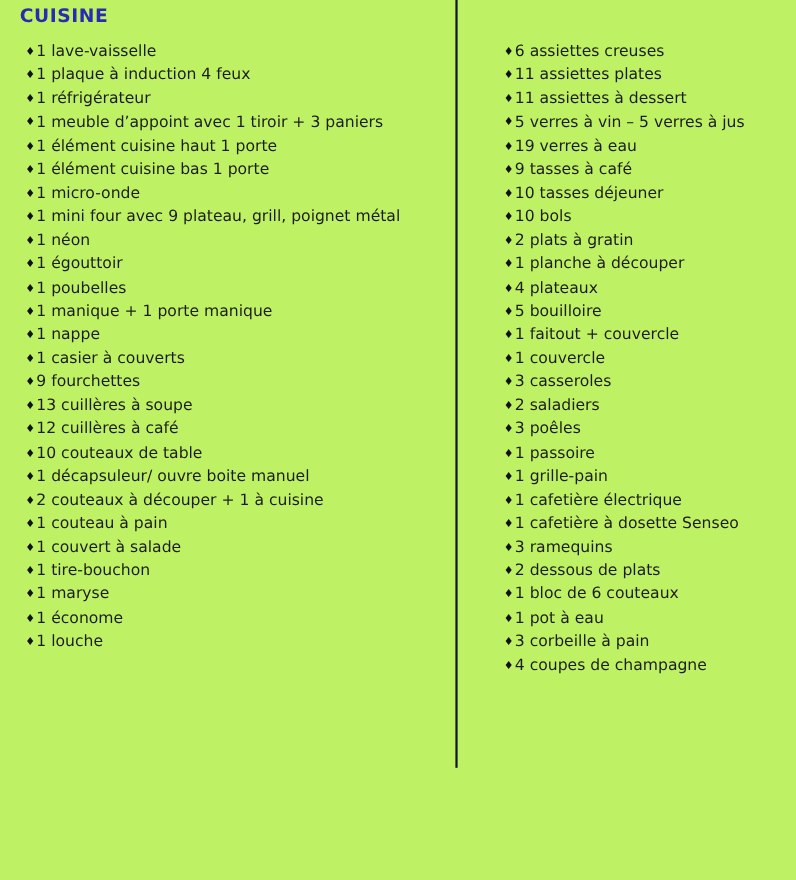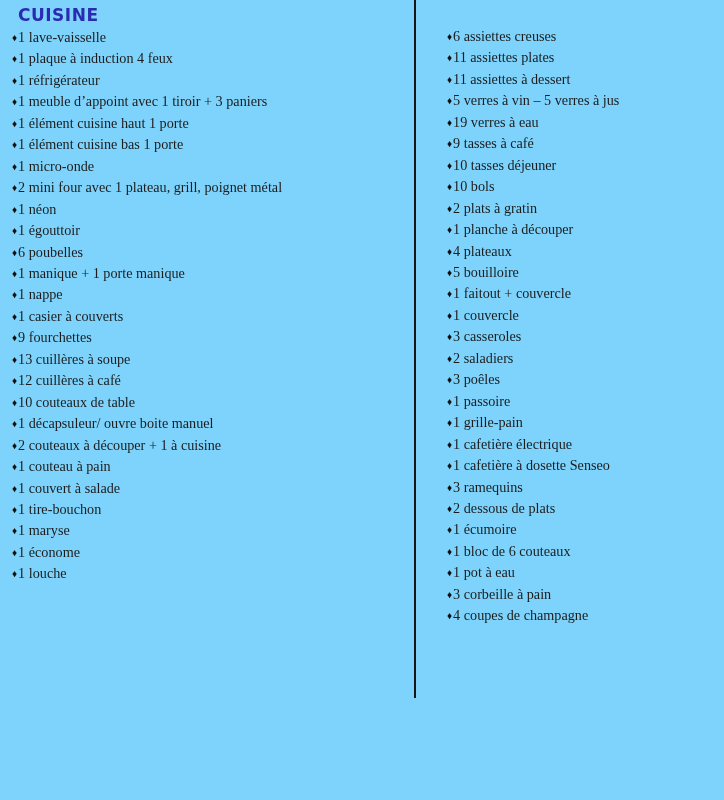--- a/index.html
+++ b/index.html
@@ -4,21 +4,21 @@
 <style>
   html, body {
     margin: 0;
     padding: 0;
     background: #ffffff;
   }
   .page {
     position: relative;
     width: 724px;
     height: 800px;
-    background: #7dd3fc;
+    background: #bef264;
     font-family: "DejaVu Sans", sans-serif;
     color: #1c1c1c;
     overflow: hidden;
   }
   .col {
     position: absolute;
     top: 5px;
   }
   .col-left {
     left: 12px;
@@ -32,23 +32,22 @@
   .title {
     margin: 0 0 1px 6px;
     height: 21px;
     line-height: 21px;
     font-size: 17px;
     font-weight: bold;
     letter-spacing: 0.5px;
   }
   .item-list {
     list-style: none;
-    margin: 0;
+    margin: 11px;
     padding: 0;
-    font-family: Liberation Serif, serif;
   }
   .item-list li {
     font-size: 14.2px;
     line-height: 21.45px;
     white-space: nowrap;
   }
   .bullet {
     font-size: 10px;
     margin-right: 1px;
     vertical-align: 1px;
@@ -71,24 +70,24 @@
   <div class="col col-left">
     <h1 class="title" style="color: rgb(42, 42, 178);">CUISINE</h1>
     <ul class="item-list">
         <li><span class="bullet">♦</span><span>1 lave-vaisselle</span></li>
         <li><span class="bullet">♦</span><span>1 plaque à induction 4 feux</span></li>
         <li><span class="bullet">♦</span><span>1 réfrigérateur</span></li>
         <li><span class="bullet">♦</span><span>1 meuble d’appoint avec 1 tiroir + 3 paniers</span></li>
         <li><span class="bullet">♦</span><span>1 élément cuisine haut 1 porte</span></li>
         <li><span class="bullet">♦</span><span>1 élément cuisine bas 1 porte</span></li>
         <li><span class="bullet">♦</span><span>1 micro-onde</span></li>
-        <li><span class="bullet">♦</span><span>2 mini four avec 1 plateau, grill, poignet métal</span></li>
+        <li><span class="bullet">♦</span><span>1 mini four avec 9 plateau, grill, poignet métal</span></li>
         <li><span class="bullet">♦</span><span>1 néon</span></li>
         <li><span class="bullet">♦</span><span>1 égouttoir</span></li>
-        <li><span class="bullet">♦</span><span>6 poubelles</span></li>
+        <li><span class="bullet">♦</span><span>1 poubelles</span></li>
         <li><span class="bullet">♦</span><span>1 manique + 1 porte manique</span></li>
         <li><span class="bullet">♦</span><span>1 nappe</span></li>
         <li><span class="bullet">♦</span><span>1 casier à couverts</span></li>
         <li><span class="bullet">♦</span><span>9 fourchettes</span></li>
         <li><span class="bullet">♦</span><span>13 cuillères à soupe</span></li>
         <li><span class="bullet">♦</span><span>12 cuillères à café</span></li>
         <li><span class="bullet">♦</span><span>10 couteaux de table</span></li>
         <li><span class="bullet">♦</span><span>1 décapsuleur/ ouvre boite manuel</span></li>
         <li><span class="bullet">♦</span><span>2 couteaux à découper + 1 à cuisine</span></li>
         <li><span class="bullet">♦</span><span>1 couteau à pain</span></li>
@@ -120,21 +119,20 @@
         <li><span class="bullet">♦</span><span>1 couvercle</span></li>
         <li><span class="bullet">♦</span><span>3 casseroles</span></li>
         <li><span class="bullet">♦</span><span>2 saladiers</span></li>
         <li><span class="bullet">♦</span><span>3 poêles</span></li>
         <li><span class="bullet">♦</span><span>1 passoire</span></li>
         <li><span class="bullet">♦</span><span>1 grille-pain</span></li>
         <li><span class="bullet">♦</span><span>1 cafetière électrique</span></li>
         <li><span class="bullet">♦</span><span>1 cafetière à dosette Senseo</span></li>
         <li><span class="bullet">♦</span><span>3 ramequins</span></li>
         <li><span class="bullet">♦</span><span>2 dessous de plats</span></li>
-        <li><span class="bullet">♦</span><span>1 écumoire</span></li>
         <li><span class="bullet">♦</span><span>1 bloc de 6 couteaux</span></li>
         <li><span class="bullet">♦</span><span>1 pot à eau</span></li>
         <li><span class="bullet">♦</span><span>3 corbeille à pain</span></li>
         <li><span class="bullet">♦</span><span>4 coupes de champagne</span></li>
       </ul>
   </div>
 
 </div>
 
 </body></html>

